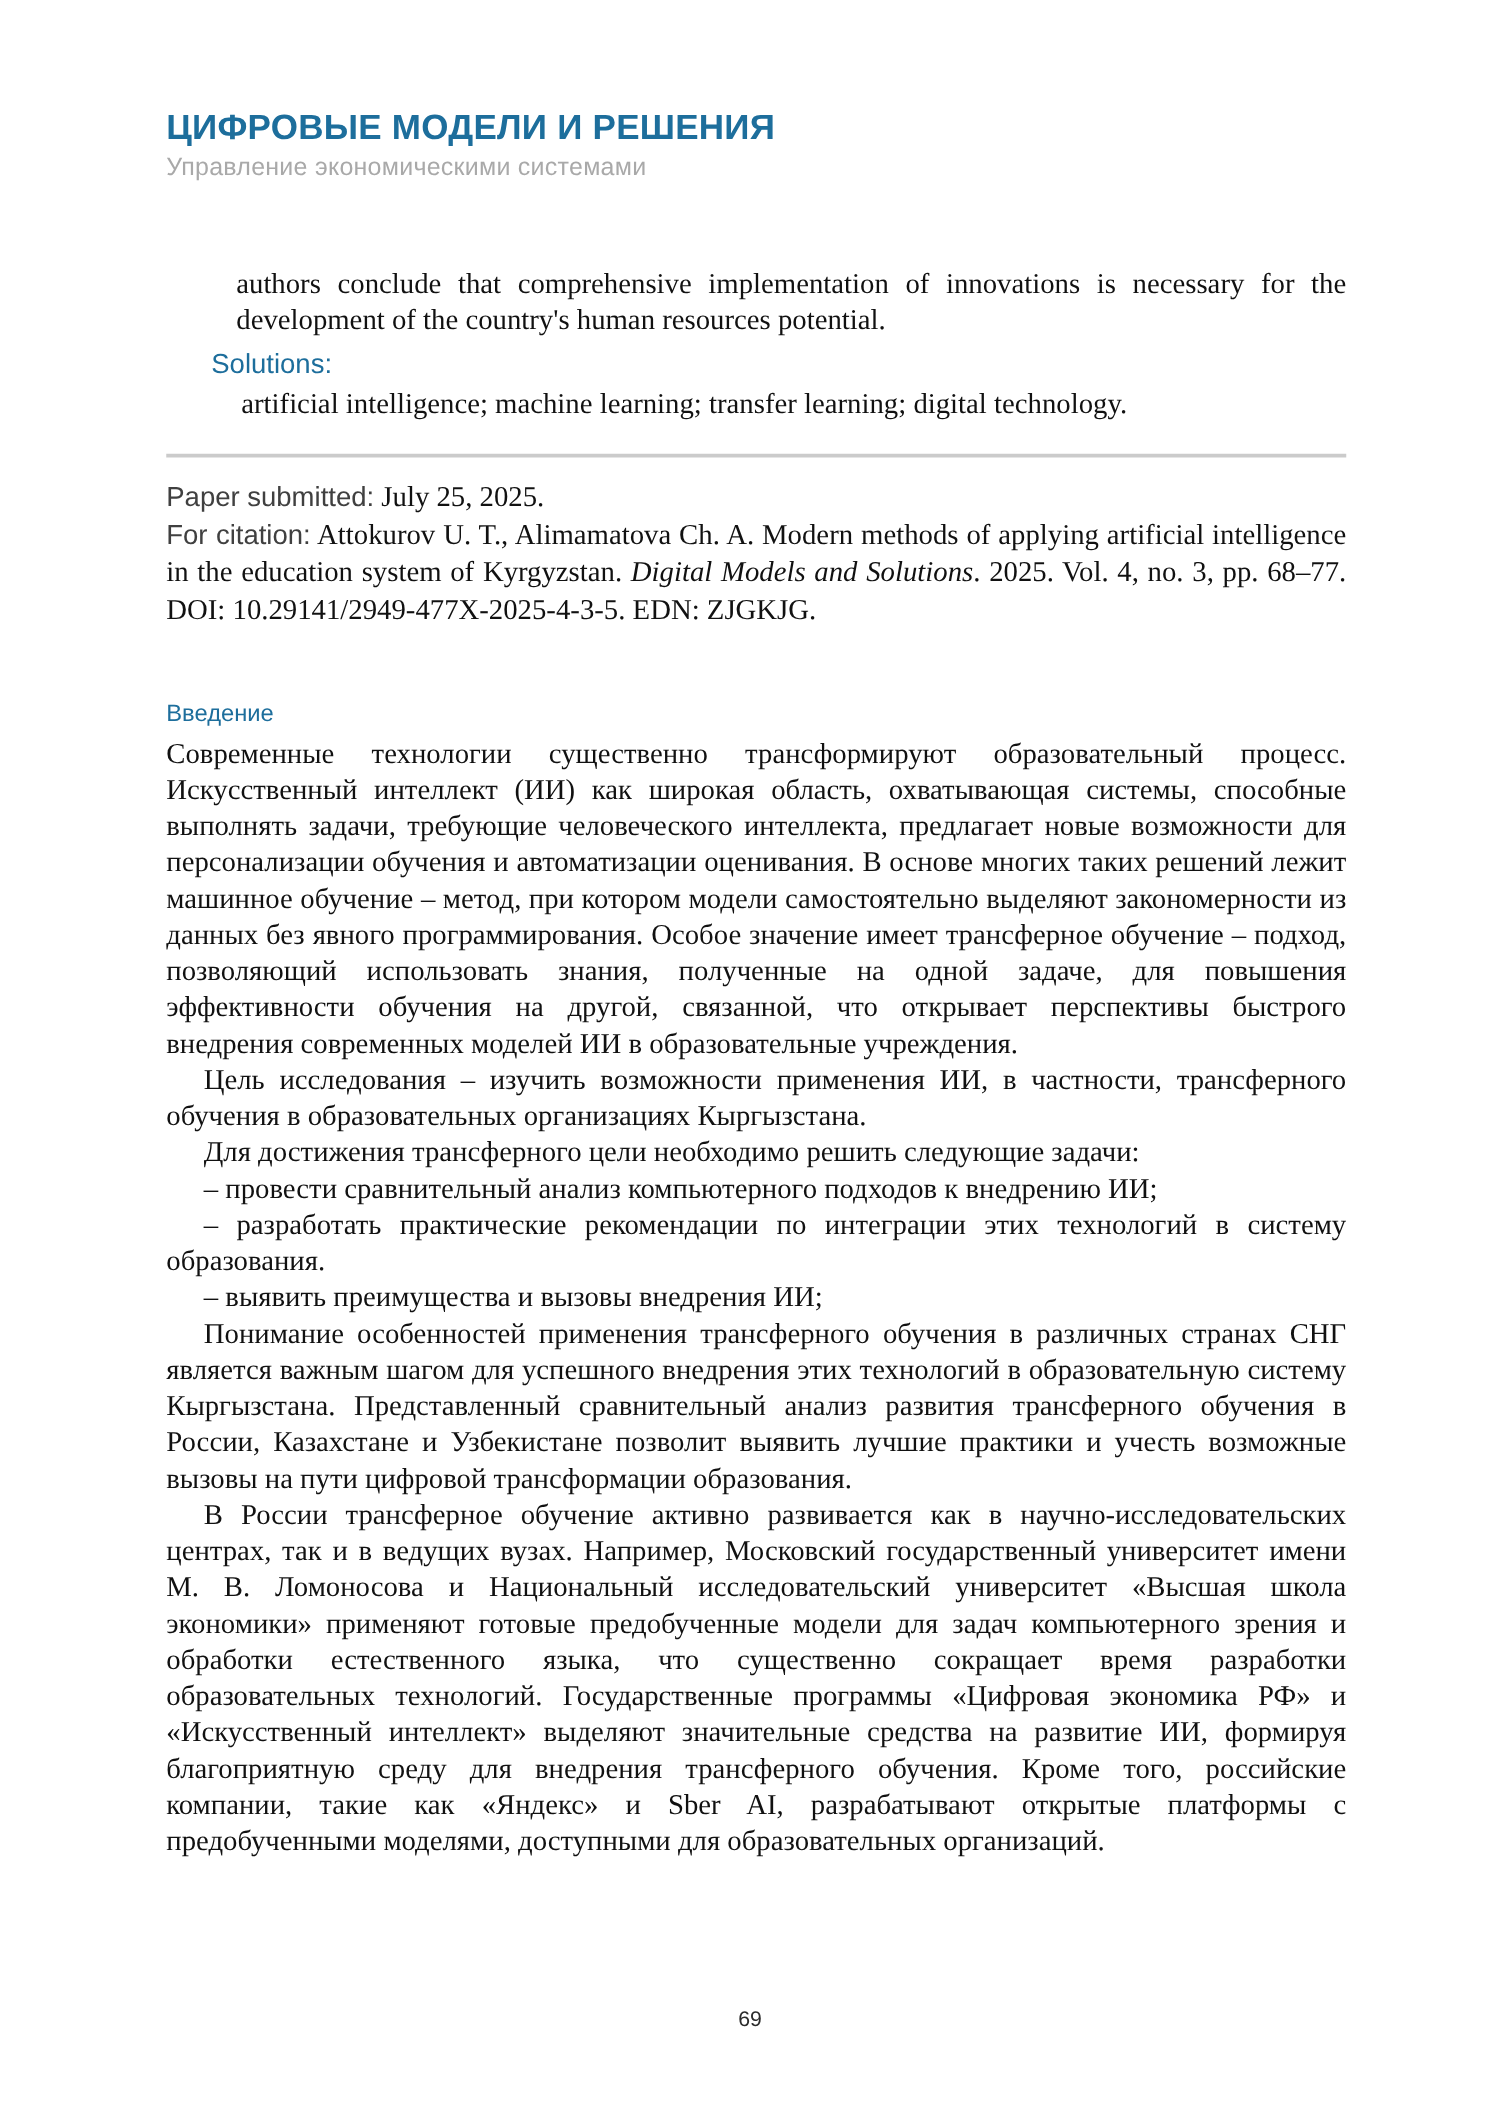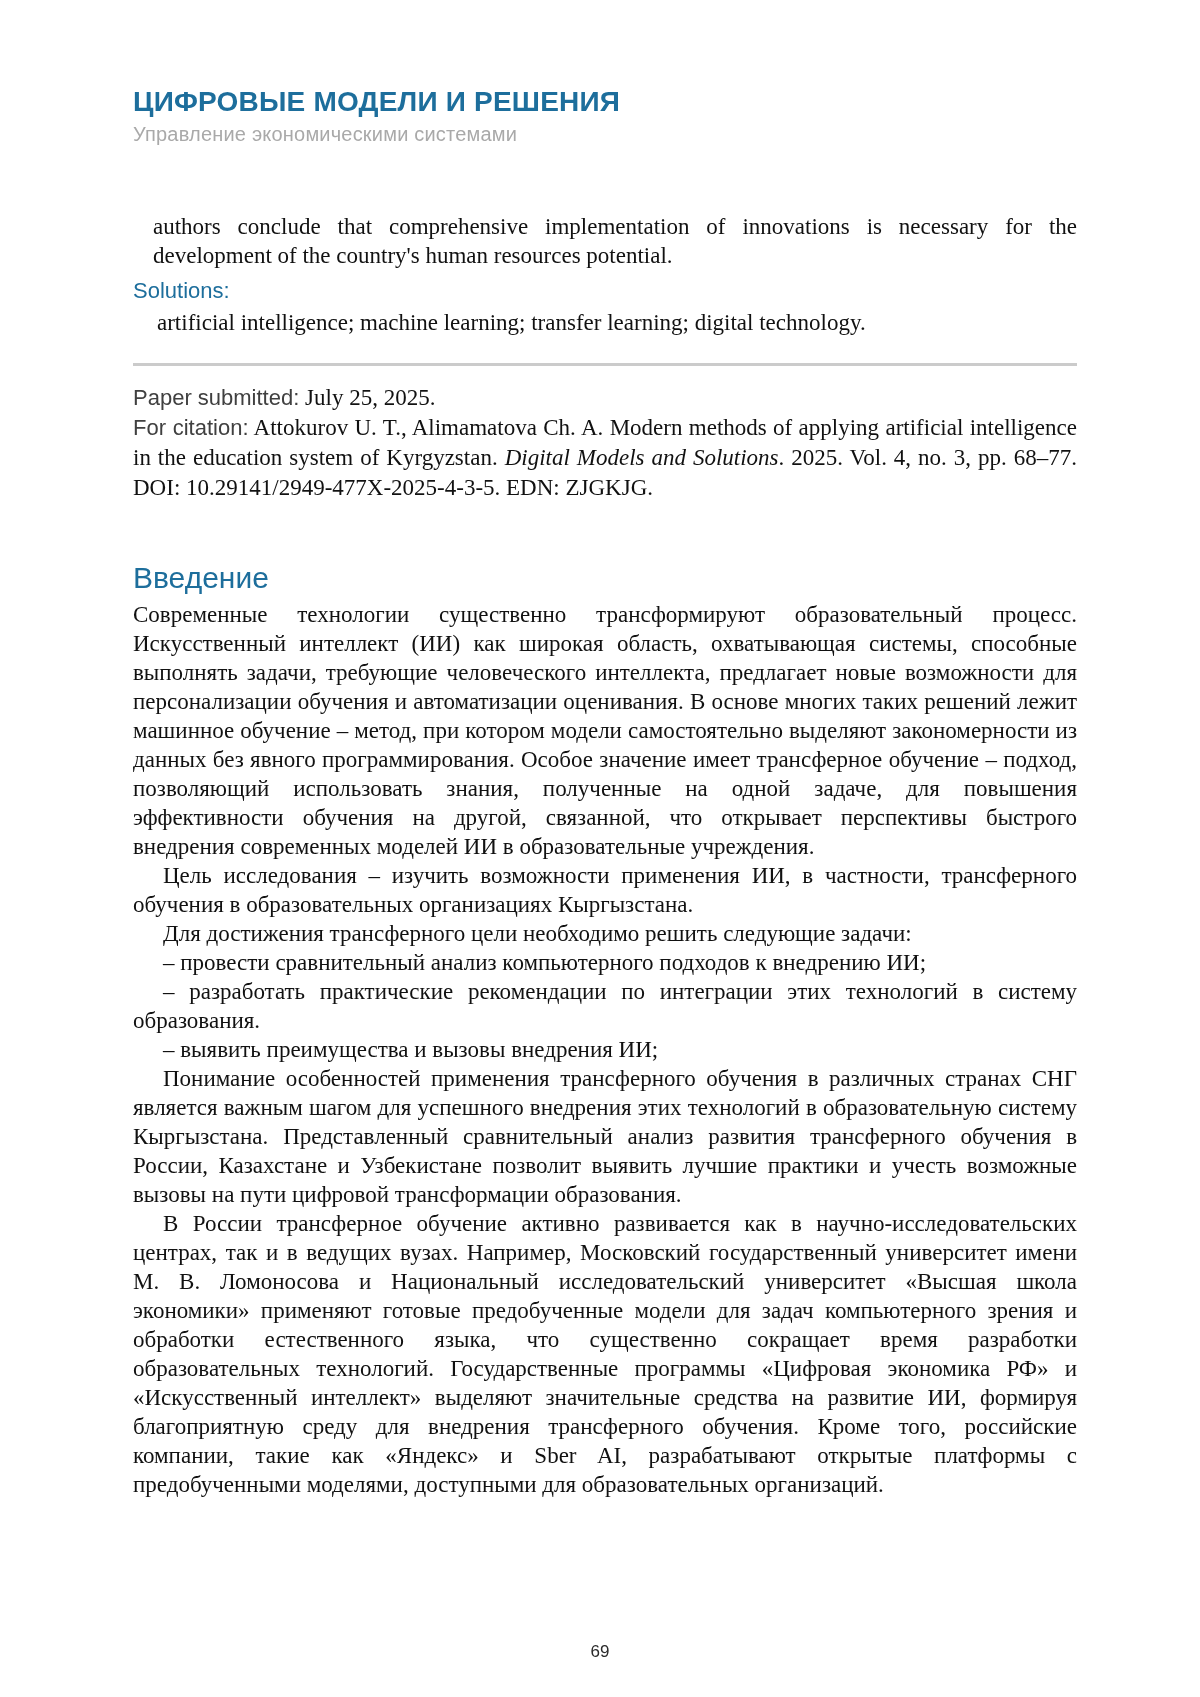--- a/index.html
+++ b/index.html
@@ -59,21 +59,21 @@
   .issn-item b { font-weight: 700; }
   .issn-item span.paren { font-weight: 400; }
   .section-subtitle {
     margin-top: 7px;
     font-family: "Liberation Sans", sans-serif;
     font-size: 20px;
     color: #a9a9a9;
     letter-spacing: 0.2px;
   }
   
-  .abstract-block { margin-top: 66px; }
+  .abstract-block { margin-top: 66px; margin-left: 36px; }
   .abstract-text {
     padding-left: 20px;
     font-size: 23px;
     line-height: 29px;
     text-align: justify;
   }
   .keywords-label {
     margin-top: 8px;
     font-family: "Liberation Sans", sans-serif;
     font-size: 22px;
@@ -106,35 +106,35 @@
   .citation-para {
     font-size: 23px;
     line-height: 30px;
     text-align: justify;
   }
   .citation-para .italic { font-style: italic; }
   
   .intro-section { margin-top: 58px; }
   .intro-heading {
     font-family: "Liberation Sans", sans-serif;
-    font-size: 30px;
+    font-size: 19px;
     font-weight: 400;
     color: #1d6e9c;
     margin-bottom: 5px;
   }
   .body-para {
     font-size: 23px;
     line-height: 29px;
     text-align: justify;
   }
   .body-para.indented { text-indent: 30px; }
   
   .page-number {
     position: absolute;
-    top: 1642px;
+    top: 1606px;
     left: 0;
     width: 1200px;
     text-align: center;
     font-family: "Liberation Sans", sans-serif;
     font-size: 17px;
     color: #2b2b2b;
   }
 </style>
 </head>
 <body>

